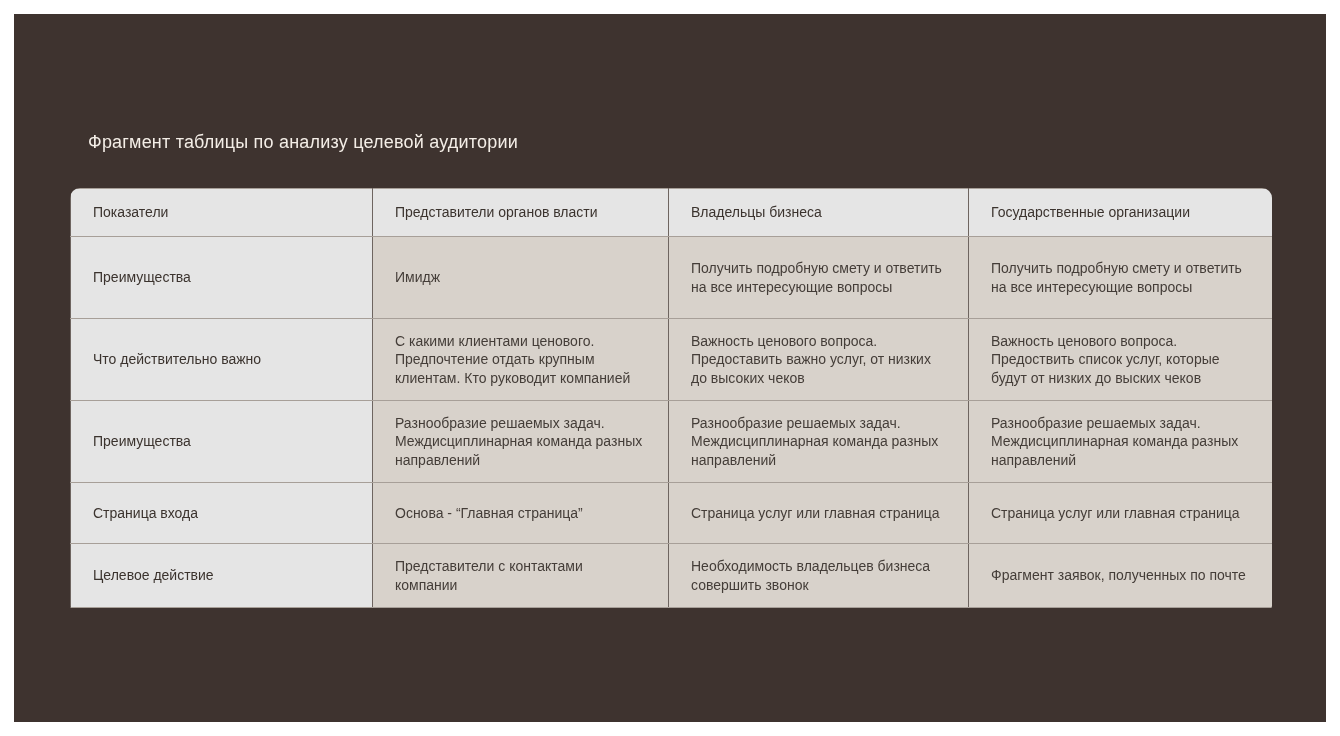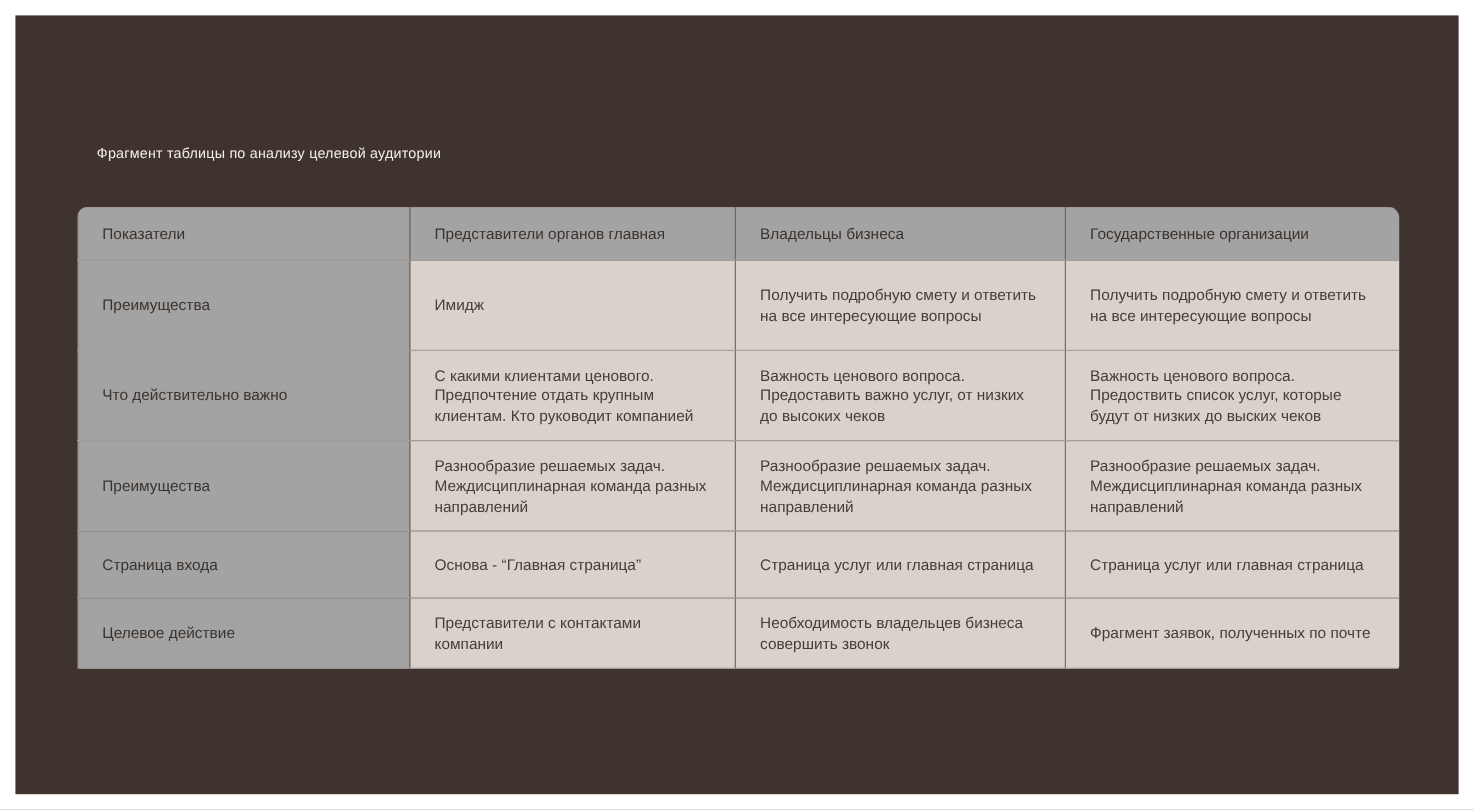--- a/index.html
+++ b/index.html
@@ -11,21 +11,21 @@
   }
   .panel {
     position: absolute;
     left: 14px; top: 14px;
     width: 1312px; height: 708px;
     background: #3e332f;
   }
   .page-title {
     position: absolute;
     left: 74px; top: 118px;
-    font-size: 13px;
+    font-size: 18px;
     letter-spacing: 0.2px;
     color: #f4eee7;
   }
   .table-wrap {
     position: absolute;
     left: 56px; top: 174px;
     width: 1202px;
     border-radius: 10px 10px 2px 2px;
     overflow: hidden;
   }
@@ -47,21 +47,21 @@
     line-height: 1.3;
     border-top: 1px solid #a79f98;
     border-bottom: 1px solid #a79f98;
     border-left: 1px solid #6e6560;
     border-right: 1px solid #6e6560;
   }
   tr.hdr    { height: 48px; }
   tr.r-tall { height: 82px; }
   tr.r-med  { height: 61px; margin-top: 20px; }
   tr.r-med2 { height: 64px; }
-  .light { background: #a3a3a3; color: #3b332e; }
+  .light { background: #e5e5e5; color: #3b332e; }
   .dark  { background: #d8d2cb; color: #443d38; }
   th.light { font-size: 14px; }
 </style>
 </head>
 <body>
 
 <div class="panel">
 
   <div class="page-title">Фрагмент таблицы по анализу целевой аудитории</div>
 
@@ -70,21 +70,21 @@
       <colgroup>
           <col class="c1">
           <col class="c2">
           <col class="c3">
           <col class="c4">
         </colgroup>
 
       <tbody>
           <tr class="hdr">
         <th class="light">Показатели</th>
-        <th class="light">Представители органов главная</th>
+        <th class="light">Представители органов власти</th>
         <th class="light">Владельцы бизнеса</th>
         <th class="light">Государственные организации</th>
       </tr>
 
       <tr class="r-tall">
         <td class="light">Преимущества</td>
         <td class="dark">Имидж</td>
         <td class="dark">Получить подробную смету и ответить на все интересующие вопросы</td>
         <td class="dark">Получить подробную смету и ответить на все интересующие вопросы</td>
       </tr>

